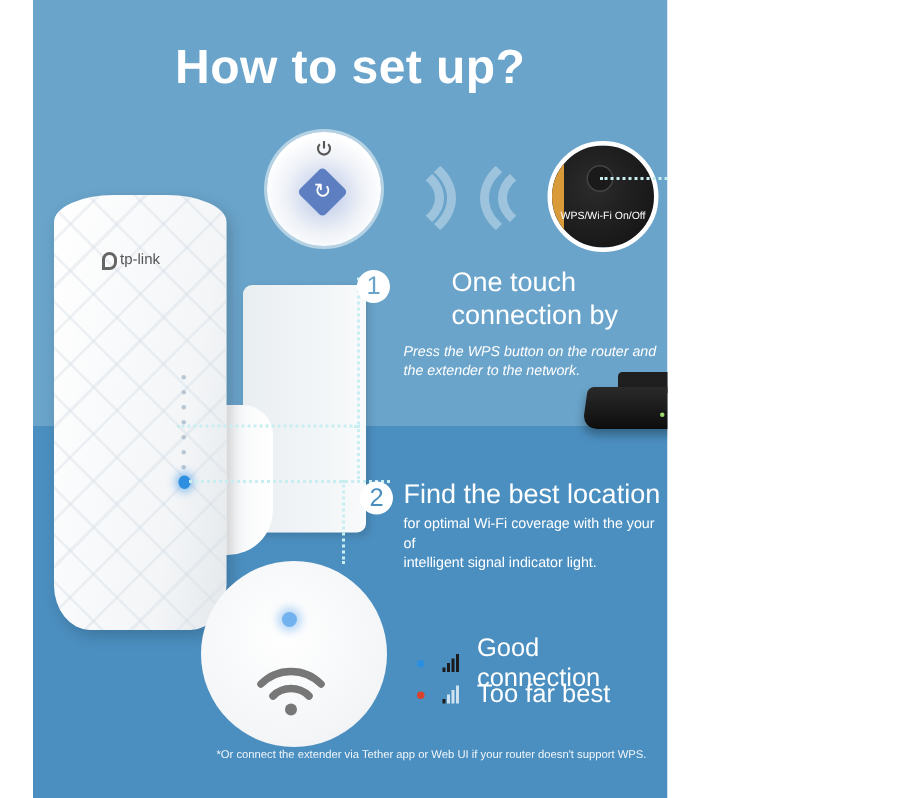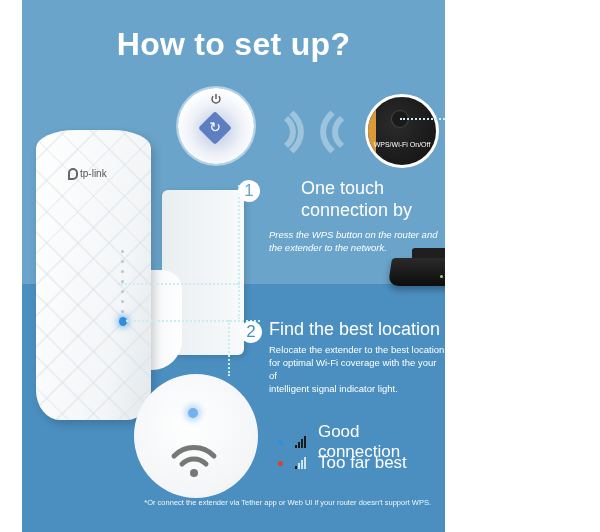--- a/index.html
+++ b/index.html
@@ -146,21 +146,20 @@
     <div>One touch connection by</div>
   </div>
   <div class="step-desc" style="left:247px;top:228px;font-style:italic;">
     <div>Press the WPS button on the router and</div>
     <div>the extender to the network.</div>
   </div>
 
   <div class="step-num" style="left:218px;top:321px;color:#4b8fc0;">2</div>
   <div class="step-title" style="left:247px;top:318px;">Find the best location</div>
   <div class="step-desc" style="left:247px;top:343px;">
-    <div>Relocate the extender to the best location</div>
     <div>for optimal Wi-Fi coverage with the your of</div>
     <div>intelligent signal indicator light.</div>
   </div>
 
   <div class="indicator-circle">
     <div class="indicator-led"></div>
     <svg style="position:absolute;left:36px;top:66px;" width="48" height="40" viewBox="0 0 48 40">
       <path d="M4 16 A28 28 0 0 1 44 16" fill="none" stroke="#777" stroke-width="5" stroke-linecap="round"></path>
       <path d="M12 24 A17 17 0 0 1 36 24" fill="none" stroke="#777" stroke-width="5" stroke-linecap="round"></path>
       <circle cx="24" cy="33" r="4" fill="#777"></circle>

